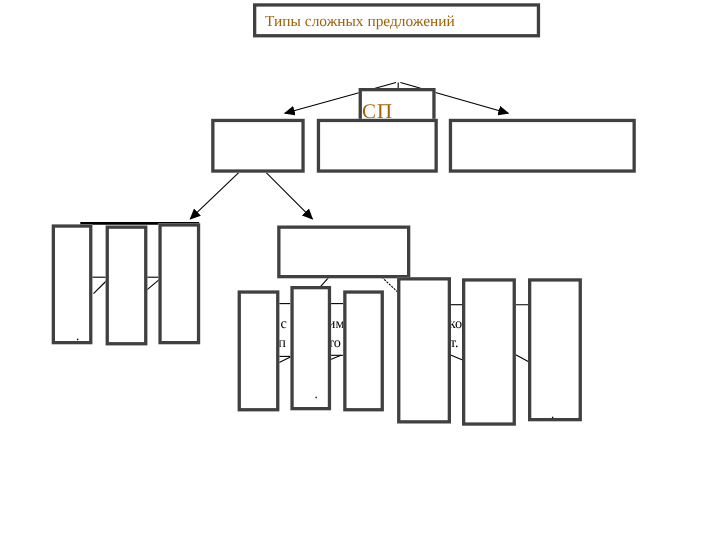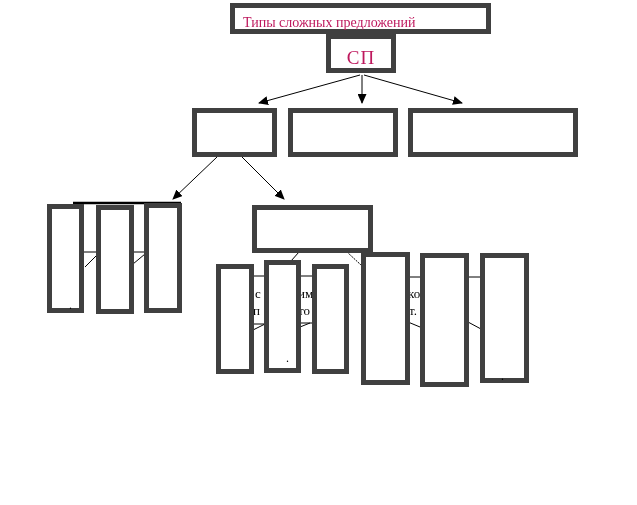--- a/index.html
+++ b/index.html
@@ -10,36 +10,37 @@
   }
   .stage {
     position: relative;
     width: 637px;
     height: 505px;
     background: #ffffff;
     overflow: hidden;
   }
   .box {
     position: absolute;
-    border: 5px solid #404040;
+    border: 3px solid #404040;
     background: #ffffff;
     box-sizing: border-box;
-    color: #be185d;
+    color: #a16207;
   }
   .title-box {
     font-size: 14px;
     line-height: 29px;
     padding-left: 8px;
     white-space: nowrap;
   }
   .sp-box {
     font-size: 19px;
     line-height: 37px;
-    text-align: center;
+    text-align: left;
     letter-spacing: 1px;
+    margin-top: 46px;
   }
   .svg-layer {
     position: absolute;
     left: 0;
     top: 0;
     pointer-events: none;
   }
   .fragment {
     position: absolute;
     font-size: 13px;

